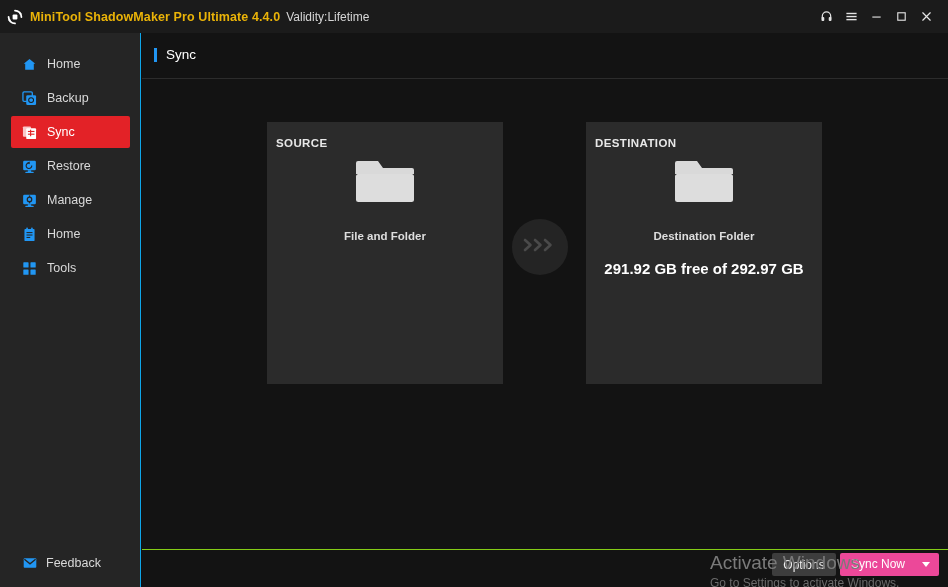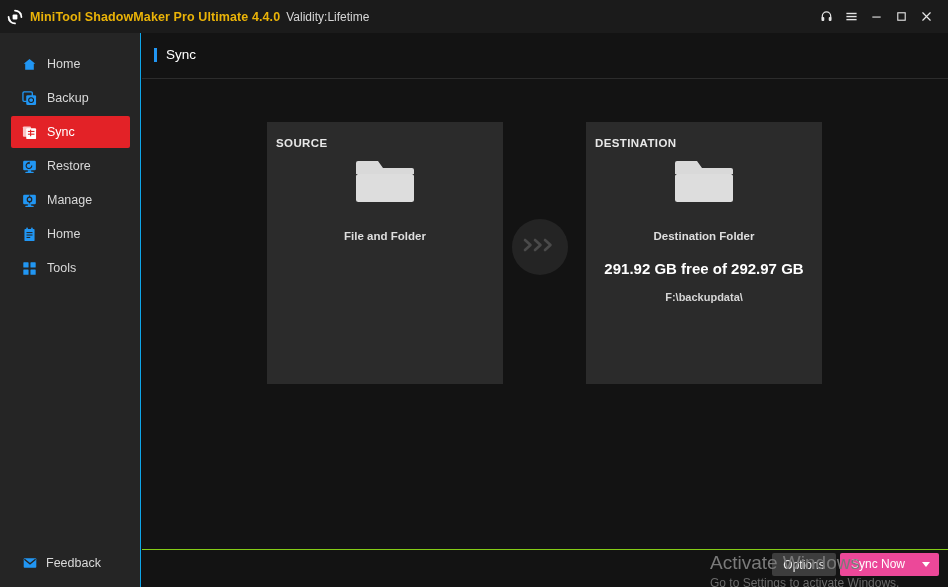--- a/index.html
+++ b/index.html
@@ -401,21 +401,20 @@
       <div class="card dest">
         <div class="card-label">DESTINATION</div>
         <div class="folder-ico">
           <svg width="62" height="52" viewBox="0 0 62 52">
             <path d="M4 6h20l5 7h29a2 2 0 0 1 2 2v4H2V8a2 2 0 0 1 2-2z" fill="#d9d9d9"></path>
             <rect x="2" y="19" width="58" height="28" rx="2.5" fill="#dddddd"></rect>
           </svg>
         </div>
         <div class="card-caption">Destination Folder</div>
         <div class="dest-size">291.92 GB free of 292.97 GB</div>
-        <div class="dest-path">F:\backupdata\</div>
       </div>
 
     </div>
 
     <div class="bottombar">
       <button class="btn-options">Options</button>
       <div class="btn-sync">
         <span class="lbl">Sync Now</span>
         <span class="caret"></span>
       </div>

